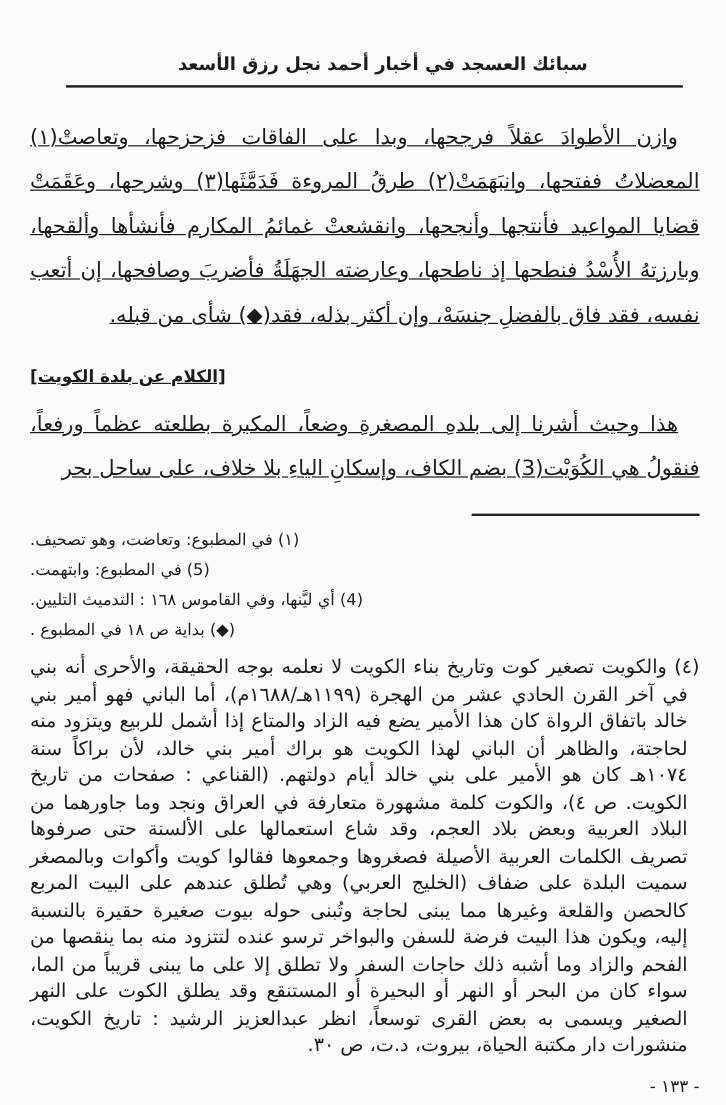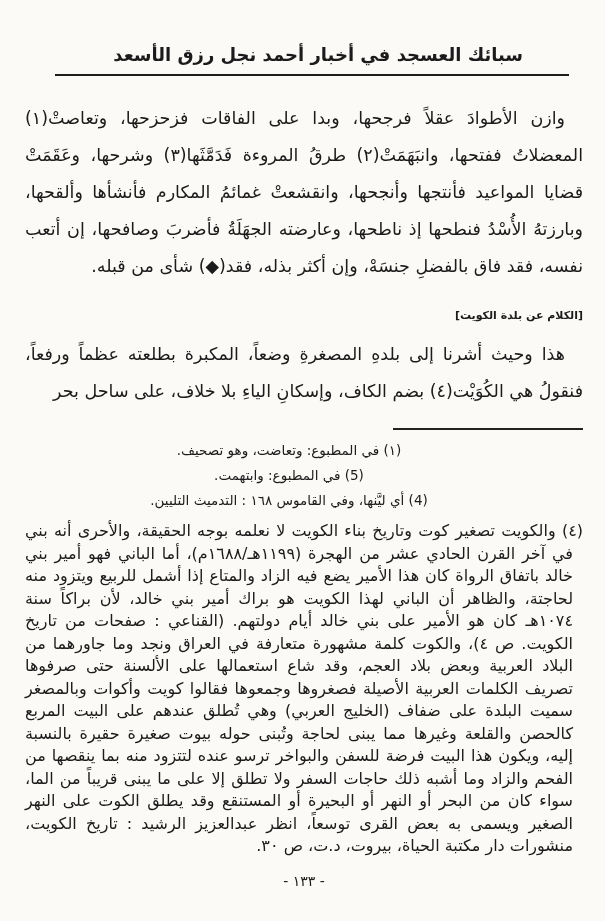--- a/index.html
+++ b/index.html
@@ -16,102 +16,104 @@
     color: #1b1b1b;
     direction: rtl;
     font-family: "DejaVu Sans", sans-serif;
     box-sizing: border-box;
     padding: 0 22px 0 25px;
     overflow: hidden;
   }
   
   .page-header { padding-top: 44px; }
   .header-title {
+    text-align: center;
     font-weight: bold;
-    font-size: 18px;
+    font-size: 15px;
     letter-spacing: 0.2px;
     margin: 0 60px 0 90px;
     white-space: nowrap;
   }
   .header-rule {
     height: 2px;
     background: #1c1c1c;
     margin: 9px 14px 0 30px;
   }
   
-  .body-text { margin-top: 24px; }
+  .body-text { margin-top: 24px; text-decoration: underline; }
   .para {
     margin: 0;
     font-size: 17.5px;
     line-height: 37px;
     text-align: justify;
     text-indent: 18px;
   }
   .section-heading {
     margin: 24px 0 14px 0;
-    font-size: 11px;
+    font-size: 14px;
     font-weight: bold;
-    text-align: right;
+    text-align: left;
   }
   
   .footnotes { margin-top: 18px; }
   .fn-rule {
     width: 190px;
     height: 2px;
     background: #222;
     margin: 0 0 8px auto; 
   }
   .fn-list {
     list-style: none;
     margin: 0 30px 0 0;
     padding: 0;
     font-size: 13.5px;
     line-height: 25px;
-    text-align: center;
+    text-align: left;
   }
   .fn-item { margin: 0; }
   .fn4 {
     margin: 7px 0 0 0;
     font-size: 16px;
     line-height: 22.5px;
     text-align: justify;
     padding-right: 10px;
     text-indent: -10px;
   }
   .page-number {
-    text-align: center;
+    text-align: right;
     font-size: 14px;
     margin-top: 15px;
   }
 </style>
 </head>
 <body>
 
 <div class="page">
 
   <header class="page-header">
     <div class="header-title">سبائك العسجد في أخبار أحمد نجل رزق الأسعد</div>
     <div class="header-rule"></div>
   </header>
 
   <main class="body-text">
     <p class="para">وازن الأطوادَ عقلاً فرجحها، وبدا على الفاقات فزحزحها، وتعاصتْ(١) المعضلاتُ ففتحها، وانبَهَمَتْ(٢) طرقُ المروءة فَدَمَّثَها(٣) وشرحها، وعَقَمَتْ قضايا المواعيد فأنتجها وأنجحها، وانقشعتْ غمائمُ المكارم فأنشأها وألقحها، وبارزتهُ الأُسْدُ فنطحها إذ ناطحها، وعارضته الجهَلَةُ فأضربَ وصافحها، إن أتعب نفسه، فقد فاق بالفضلِ جنسَهْ، وإن أكثر بذله، فقد(◆) شأى من قبله.</p>
 
     <h2 class="section-heading">[الكلام عن بلدة الكويت]</h2>
 
-    <p class="para">هذا وحيث أشرنا إلى بلدهِ المصغرةِ وضعاً، المكبرة بطلعته عظماً ورفعاً، فنقولُ هي الكُوَيْت(٤) بضم الكاف، وإسكانِ الياءِ بلا خلاف، على ساحل بحر</p>
+    <p class="para">هذا وحيث أشرنا إلى بلدهِ المصغرةِ وضعاً، المكبرة بطلعته عظماً ورفعاً، فنقولُ هي الكُوَيْت(3) بضم الكاف، وإسكانِ الياءِ بلا خلاف، على ساحل بحر</p>
   </main>
 
   <footer class="footnotes">
     <div class="fn-rule"></div>
 
     <ul class="fn-list">
       <li class="fn-item">(١) في المطبوع: وتعاضت، وهو تصحيف.</li>
       <li class="fn-item">(5) في المطبوع: وابتهمت.</li>
       <li class="fn-item">(4) أي ليَّنها، وفي القاموس ١٦٨ : التدميث التليين.</li>
+      <li class="fn-item">(◆) بداية ص ١٨ في المطبوع .</li>
     </ul>
 
     <p class="fn4">(٤) والكويت تصغير كوت وتاريخ بناء الكويت لا نعلمه بوجه الحقيقة، والأحرى أنه بني في آخر القرن الحادي عشر من الهجرة (١١٩٩هـ/١٦٨٨م)، أما الباني فهو أمير بني خالد باتفاق الرواة كان هذا الأمير يضع فيه الزاد والمتاع إذا أشمل للربيع ويتزود منه لحاجتة، والظاهر أن الباني لهذا الكويت هو براك أمير بني خالد، لأن براكاً سنة ١٠٧٤هـ كان هو الأمير على بني خالد أيام دولتهم. (القناعي : صفحات من تاريخ الكويت. ص ٤)، والكوت كلمة مشهورة متعارفة في العراق ونجد وما جاورهما من البلاد العربية وبعض بلاد العجم، وقد شاع استعمالها على الألسنة حتى صرفوها تصريف الكلمات العربية الأصيلة فصغروها وجمعوها فقالوا كويت وأكوات وبالمصغر سميت البلدة على ضفاف (الخليج العربي) وهي تُطلق عندهم على البيت المربع كالحصن والقلعة وغيرها مما يبنى لحاجة وتُبنى حوله بيوت صغيرة حقيرة بالنسبة إليه، ويكون هذا البيت فرضة للسفن والبواخر ترسو عنده لتتزود منه بما ينقصها من الفحم والزاد وما أشبه ذلك حاجات السفر ولا تطلق إلا على ما يبنى قريباً من الما، سواء كان من البحر أو النهر أو البحيرة أو المستنقع وقد يطلق الكوت على النهر الصغير ويسمى به بعض القرى توسعاً، انظر عبدالعزيز الرشيد : تاريخ الكويت، منشورات دار مكتبة الحياة، بيروت، د.ت، ص ٣٠.</p>
 
     <div class="page-number">- ١٣٣ -</div>
   </footer>
 
 </div>
 
 </body></html>

